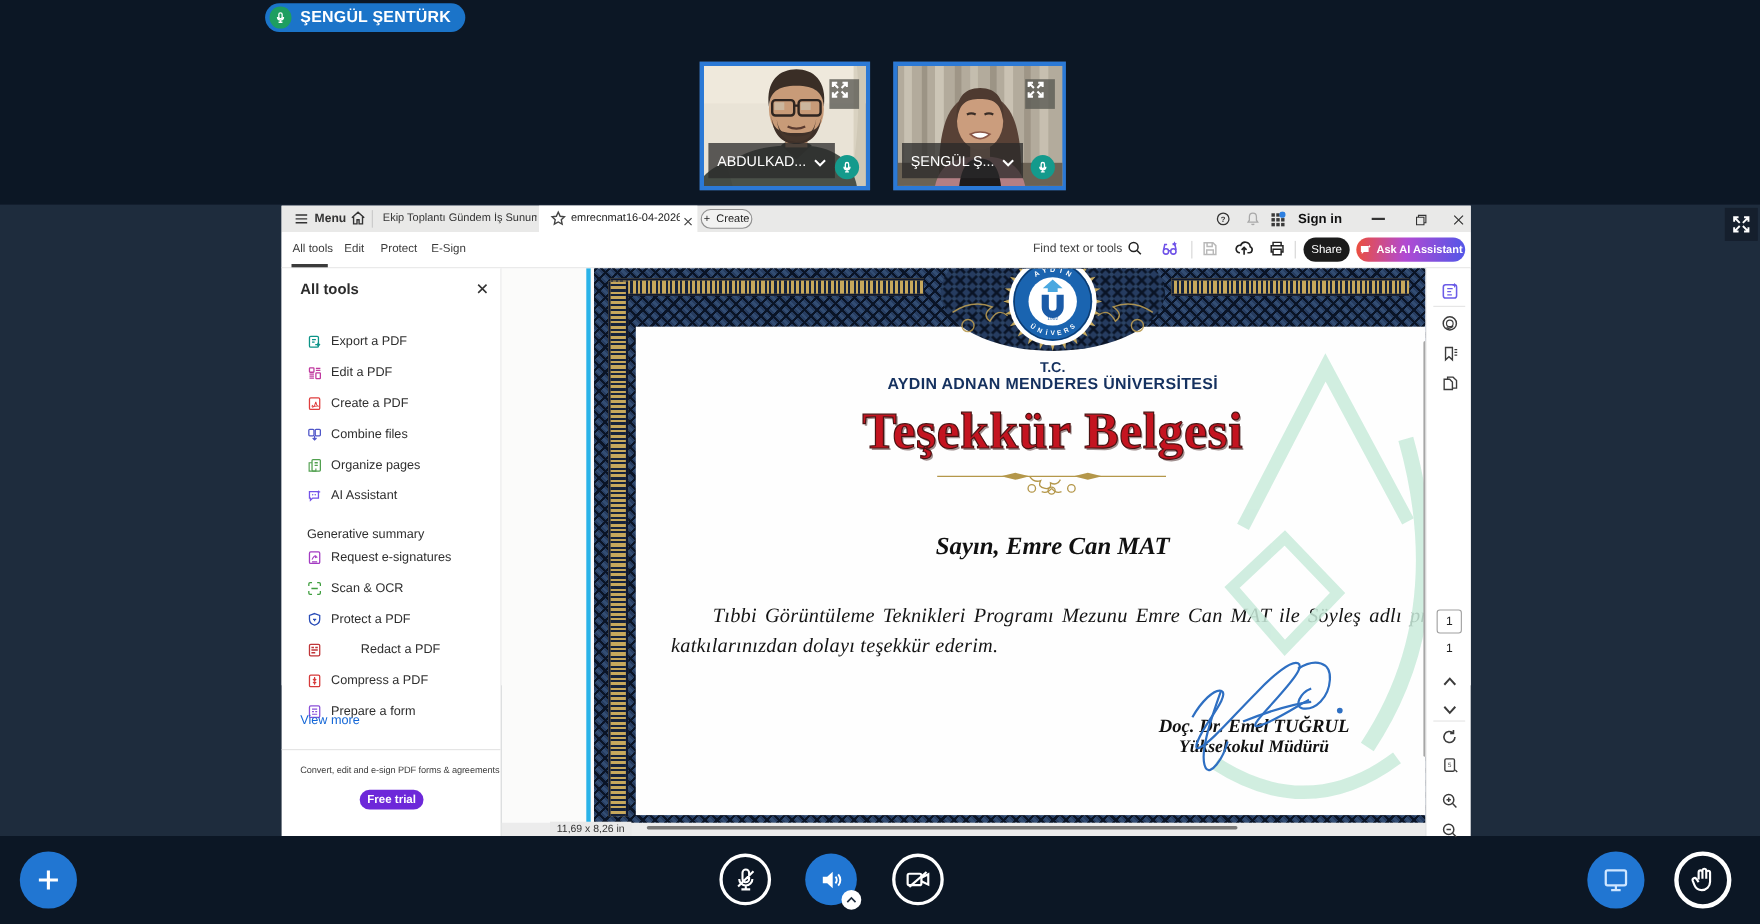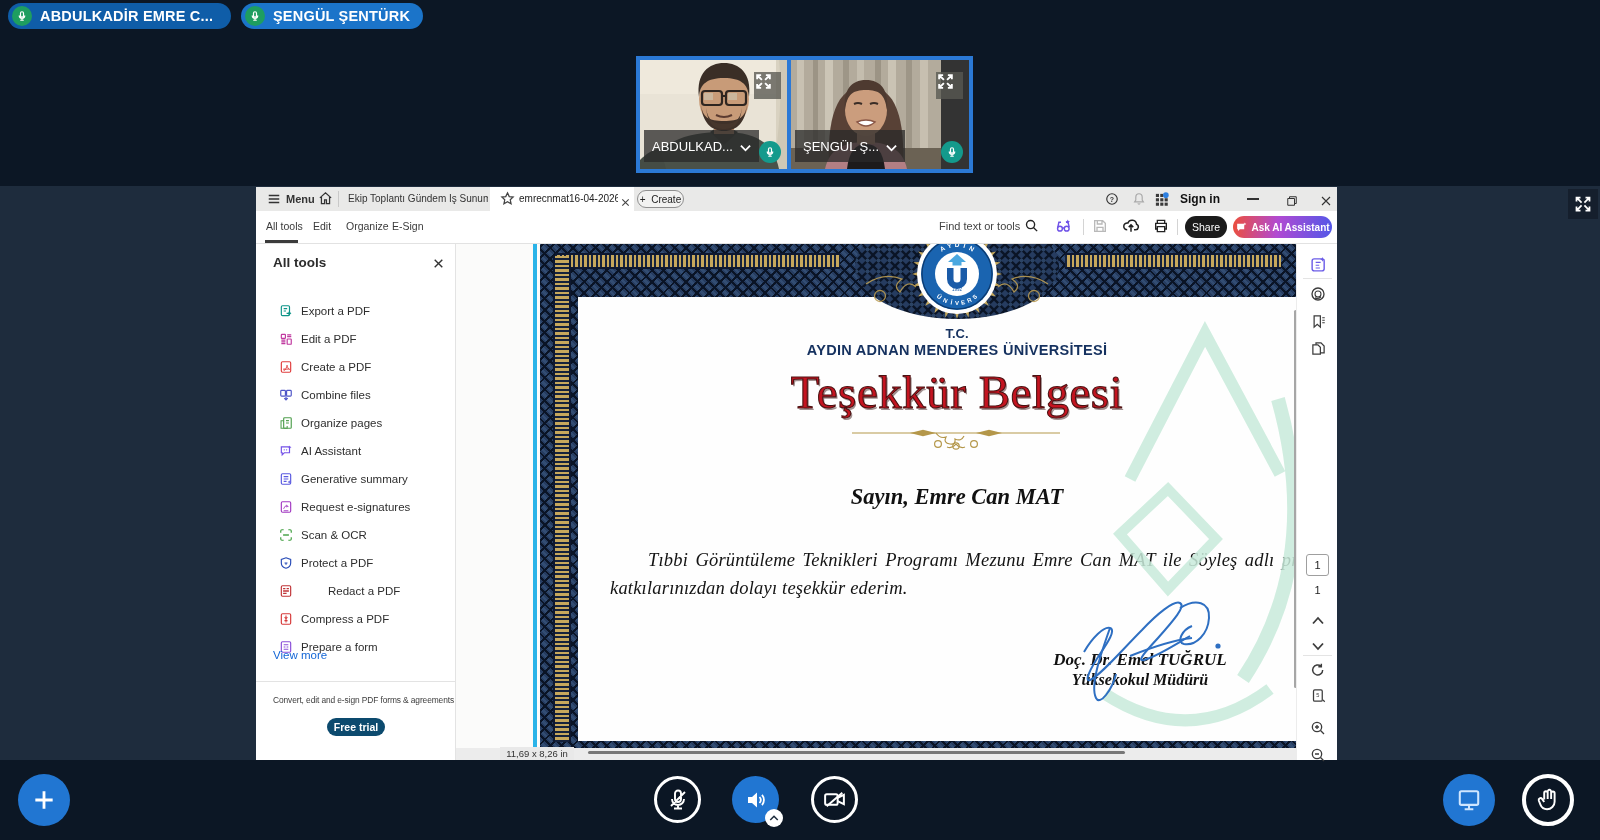--- a/index.html
+++ b/index.html
@@ -10,21 +10,21 @@
 #share { left:0; top:186px; width:1600px; height:574px; background:#1e2c3d; }
 
 .pill { top:3px; height:26px; border-radius:14px; display:flex; align-items:center; padding:0 14px 0 4px; white-space:nowrap; overflow:hidden; }
 .pill .mic { width:20px; height:20px; min-width:20px; border-radius:50%; background:#1e9e60; display:flex; align-items:center; justify-content:center; margin-right:8px; }
 .pill span { color:#fff; font-weight:bold; font-size:14.5px; letter-spacing:0.2px; }
 #pill1 { left:8px; width:223px; background:#0f5da8; }
 #pill2 { left:241px; width:182px; background:#1b74c9; }
 
 .thumb { top:56px; height:117px; border:4px solid #2b79d6; background:#333; }
 #thumb1 { left:636px; width:155px; }
-#thumb2 { left:787px; width:186px; }
+#thumb2 { left:812px; width:157px; }
 .expand { top:12px; right:6px; width:27px; height:27px; background:rgba(88,88,82,0.78); }
 .namebar { left:4px; bottom:7px; height:21px; background:rgba(42,42,42,0.75); color:#fff; font-size:13px; display:flex; align-items:center; padding:16px 8px; white-space:nowrap; }
 .micbtn { width:22px; height:22px; border-radius:50%; background:#149a8c; bottom:6px; display:flex; align-items:center; justify-content:center; }
 
 #win { left:256px; top:187px; width:1081px; height:436px; background:#fff; }
 #titlebar { left:0; top:0; width:1081px; height:24px; background:#e9e9e8; color:#2e2e2e; }
 #tab2 { left:234px; top:0; width:144px; height:24px; background:#fff; }
 #toolbar { left:0; top:24px; width:1081px; height:33px; background:#fff; border-bottom:1px solid #e2e2e2; }
 #panel { left:0; top:57px; width:200px; height:516px; background:#fff; border-right:1px solid #e3e3e3; }
 #docarea { left:200px; top:57px; width:840px; height:516px; background:#fbfbfa; }
@@ -41,48 +41,40 @@
 .meander { background-color:#c7a85c;
   background-image: repeating-linear-gradient(90deg, #15223c 0 2px, rgba(0,0,0,0) 2px 5px, #15223c 5px 7px, rgba(0,0,0,0) 7px 9px);
   border-top:2px solid #0e1830; border-bottom:2px solid #0e1830; }
 .meanderv { background-color:#c7a85c;
   background-image: repeating-linear-gradient(0deg, #15223c 0 2px, rgba(0,0,0,0) 2px 5px, #15223c 5px 7px, rgba(0,0,0,0) 7px 9px);
   border-left:2px solid #0e1830; border-right:2px solid #0e1830; }
 
 .serif { font-family:"Liberation Serif", serif; }
 #tc { left:58px; top:82px; width:718px; text-align:center; font-weight:bold; font-size:13px; color:#15315f; }
 #uni { left:58px; top:98px; width:718px; text-align:center; font-weight:bold; font-size:14.5px; color:#15315f; letter-spacing:0.3px; }
-#title { left:58px; top:121px; width:718px; text-align:center; font-weight:normal; font-size:47px; letter-spacing:0.5px; color:#c41420; font-family:"Liberation Serif", serif; -webkit-text-stroke:1.1px #4a1212; text-shadow:1.5px 2px 0 rgba(70,35,35,0.5); }
+#title { left:58px; top:121px; width:718px; text-align:center; font-weight:bold; font-size:47px; letter-spacing:0.5px; color:#c41420; font-family:"Liberation Serif", serif; -webkit-text-stroke:1.1px #4a1212; text-shadow:1.5px 2px 0 rgba(70,35,35,0.5); }
 #sayin { left:58px; top:240px; width:718px; text-align:center; font-weight:bold; font-style:italic; font-size:24px; color:#111; }
 .para { font-style:italic; font-size:18.5px; color:#141414; letter-spacing:0.2px; }
 #sig-name { left:420px; top:406px; width:360px; text-align:center; font-weight:bold; font-style:italic; font-size:17px; color:#111; }
 #sig-role { left:420px; top:427px; width:360px; text-align:center; font-weight:bold; font-style:italic; font-size:16px; color:#111; }
 
 #statuschip { left:44px; top:503px; width:74px; height:13px; background:#e9e9e9; color:#333; font-size:9.5px; display:flex; align-items:center; justify-content:center; }
 #hscroll { left:132px; top:507px; width:537px; height:3px; background:#777; border-radius:2px; }
 
 .ring { border:3px solid #fff; border-radius:50%; background:rgba(10,20,35,0.2); display:flex; align-items:center; justify-content:center; }
 .solid { border-radius:50%; background:#2176d2; display:flex; align-items:center; justify-content:center; }
 .titem { left:23px; height:14px; display:flex; align-items:center; gap:8px;margin-top:16px; }
 .titem .ti { width:14px; height:14px; }
 .titem span { font-size:11.5px; color:#2e2e2e; }
 </style>
 </head>
 <body>
 <div id="stage">
   <div id="share" class="abs"></div>
 
-  <div id="pill1" class="abs pill">
-      <div class="mic">
-        <svg width="12" height="12" viewBox="0 0 24 24">
-          <path fill="none" stroke="#fff" stroke-width="2.4" d="M12 3.5a3 3 0 0 1 3 3V11a3 3 0 0 1-6 0V6.5a3 3 0 0 1 3-3z M6.5 11a5.5 5.5 0 0 0 11 0 M12 16.5v3.5 M8.5 20.5h7"></path>
-        </svg>
-      </div>
-      <span>ABDULKADİR EMRE C...</span>
-    </div>
   <div id="pill2" class="abs pill">
       <div class="mic">
         <svg width="12" height="12" viewBox="0 0 24 24">
           <path fill="none" stroke="#fff" stroke-width="2.4" d="M12 3.5a3 3 0 0 1 3 3V11a3 3 0 0 1-6 0V6.5a3 3 0 0 1 3-3z M6.5 11a5.5 5.5 0 0 0 11 0 M12 16.5v3.5 M8.5 20.5h7"></path>
         </svg>
       </div>
       <span>ŞENGÜL ŞENTÜRK</span>
     </div>
 
   <div id="thumb1" class="abs thumb">
@@ -213,21 +205,21 @@
       <div class="abs" style="left:1030px; top:6px;"><svg width="12" height="12" viewBox="0 0 24 24">
             <path fill="none" stroke="#333" stroke-width="2" d="M7 7 V3.5 H20.5 V17 H17 M3.5 7 H17 V20.5 H3.5 Z"></path>
           </svg></div>
       <div class="abs" style="left:1064px; top:6px;"><svg width="12" height="12" viewBox="0 0 24 24">
             <path stroke="#333" stroke-width="2.2" d="M4 4 L20 20 M20 4 L4 20"></path>
           </svg></div>
     </div>
     <div id="toolbar" class="abs">
       <div class="abs" style="left:10px; top:9px; font-size:10.5px; color:#3b3b3b;">All tools</div>
       <div class="abs" style="left:57px; top:9px; font-size:10.5px; color:#3b3b3b;">Edit</div>
-      <div class="abs" style="left:90px; top:9px; font-size:10.5px; color:#3b3b3b;">Organize</div>
+      <div class="abs" style="left:90px; top:9px; font-size:10.5px; color:#3b3b3b;">Protect</div>
       <div class="abs" style="left:136px; top:9px; font-size:10.5px; color:#3b3b3b;">E-Sign</div>
       <div class="abs" style="left:9px; top:29px; width:33px; height:3px; background:#3b3b3b;"></div>
       <div class="abs" style="left:683px; top:9px; font-size:11px; color:#444;">Find text or tools</div>
       <div class="abs" style="left:768px; top:7px;"><svg width="15" height="15" viewBox="0 0 24 24">
             <circle cx="10.5" cy="10.5" r="6.5" fill="none" stroke="#222" stroke-width="2.2"></circle>
             <path stroke="#222" stroke-width="2.2" d="M15.5 15.5 L21 21"></path>
           </svg></div>
       <div class="abs" style="left:799px; top:7px;"><svg width="17" height="17" viewBox="0 0 24 24">
             <g fill="none" stroke="#6f52e8" stroke-width="2">
               <circle cx="7" cy="15" r="3.4"></circle>
@@ -311,21 +303,21 @@
           <svg class="ti" viewBox="0 0 24 24">
             <g fill="none" stroke="#7452e8" stroke-width="2">
               <path d="M4 5 h14 v10 h-9 l-3.5 3.5 v-3.5 H4 Z"></path>
             </g>
             <path fill="#7452e8" d="M18.5 2.5 l.9 2.1 2.1.9 -2.1.9 -.9 2.1 -.9-2.1 -2.1-.9 2.1-.9 z"></path>
             <circle cx="9" cy="10" r="1.2" fill="#7452e8"></circle>
             <circle cx="13" cy="10" r="1.2" fill="#7452e8"></circle>
           </svg>
           <span>AI Assistant</span>
         </div>
-      <div class="abs titem" style="top:212px;">
+      <div class="abs titem" style="top:212px;flex-direction:column;">
           <svg class="ti" viewBox="0 0 24 24">
             <g fill="none" stroke="#5a5ae0" stroke-width="2">
               <rect x="4" y="3" width="16" height="18" rx="2"></rect>
               <path d="M8 8 h8 M8 12 h8 M8 16 h5"></path>
             </g>
             <path fill="#5a5ae0" d="M17.5 14 l.9 2.1 2.1.9 -2.1.9 -.9 2.1 -.9-2.1 -2.1-.9 2.1-.9 z"></path>
           </svg>
           <span>Generative summary</span>
         </div>
       <div class="abs titem" style="top:240px;">
@@ -378,21 +370,21 @@
             <g fill="none" stroke="#8a4fd8" stroke-width="2">
               <rect x="4" y="3" width="16" height="18" rx="2"></rect>
               <path d="M8 8 h8 M8 12 h3 M13 12 h3 M8 16 h8" stroke-width="1.8"></path>
             </g>
           </svg>
           <span>Prepare a form</span>
         </div>
       <div class="abs" style="left:17px; top:405px; font-size:11.5px; color:#1366d6;">View more</div>
       <div class="abs" style="left:0px; top:437px; width:199px; height:1px; background:#e3e3e3;"></div>
       <div class="abs" style="left:17px; top:451px; font-size:8.4px; color:#3c3c3c; letter-spacing:-0.1px; white-space:nowrap;">Convert, edit and e-sign PDF forms &amp; agreements</div>
-      <div class="abs" style="left:71px; top:474px; width:58px; height:18px; background:#0c4a6e; border-radius:9px; color:#fff; font-size:10.5px; font-weight:bold; display:flex; align-items:center; justify-content:center;">Free trial</div>
+      <div class="abs" style="left:71px; top:474px; width:58px; height:18px; background:#6d28d9; border-radius:9px; color:#fff; font-size:10.5px; font-weight:bold; display:flex; align-items:center; justify-content:center;">Free trial</div>
     </div>
     <div id="docarea" class="abs">
       <div id="cyan" class="abs" style="left:77px; top:0; width:4px; height:504px; background:#2ab3e8;"></div>
       <div id="page" class="abs">
         <div id="pageinner" class="abs"></div>
         <div class="abs meander" style="left:15px; top:9px; width:285px; height:16px;"></div>
         <div class="abs meander" style="left:525px; top:9px; width:216px; height:16px;"></div>
         <div class="abs meanderv" style="left:13px; top:12px; width:18px; height:486px;"></div>
 
         <svg class="abs" style="left:300px; top:0px;" width="240" height="110" viewBox="0 0 240 110">

